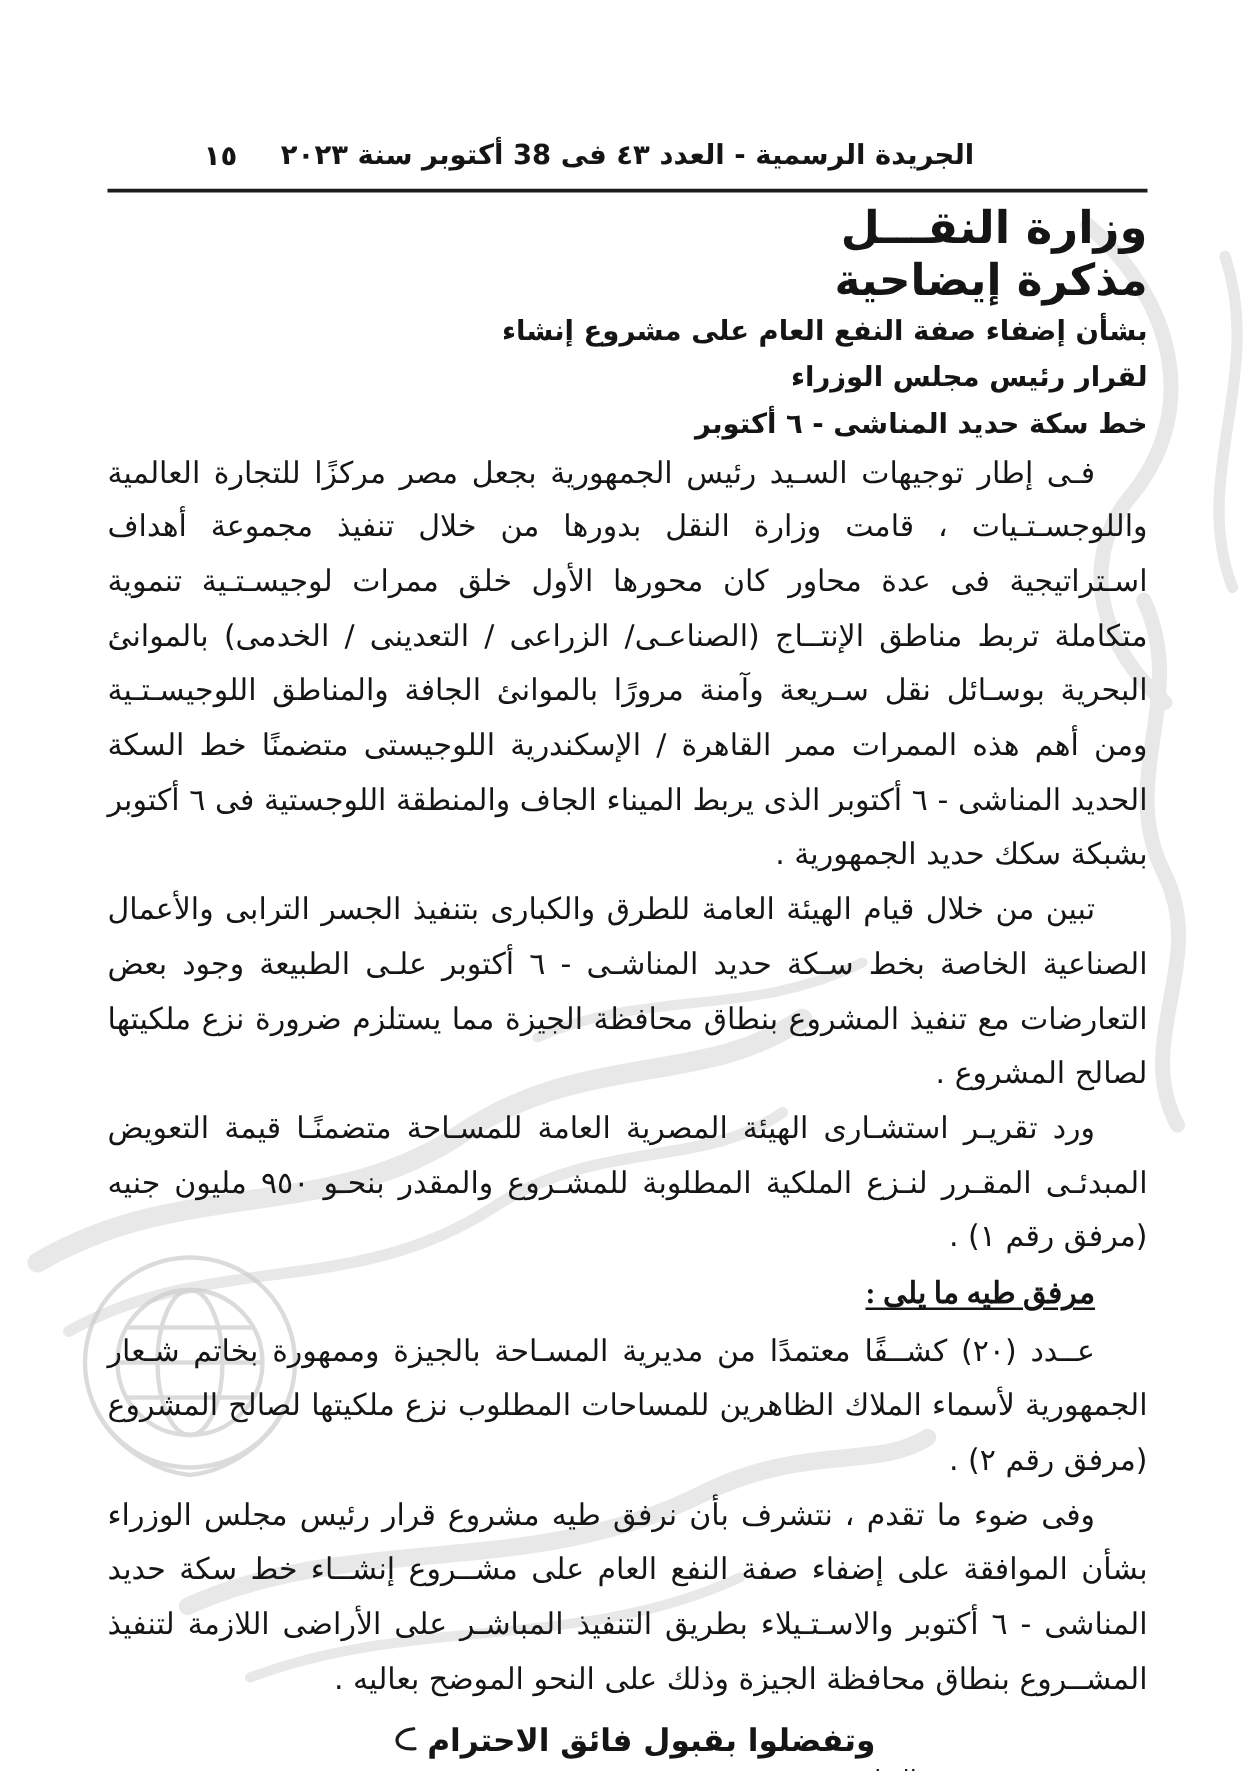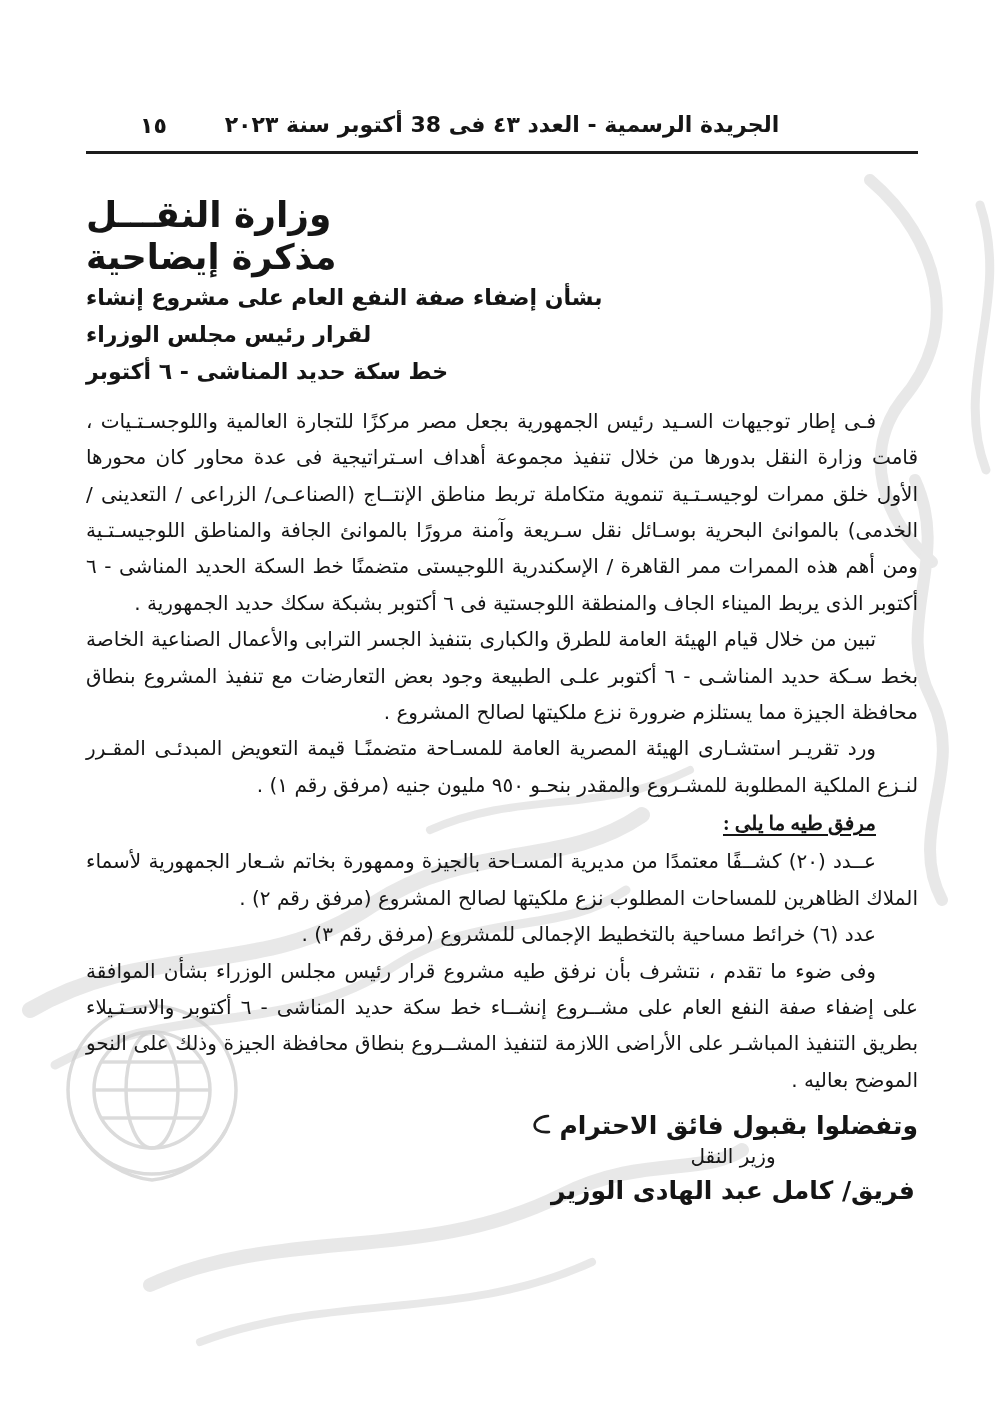--- a/index.html
+++ b/index.html
@@ -14,36 +14,36 @@
   .sheet { position:relative; width:1004px; height:1417px; background:#ffffff; }
 
   
   .wm-layer { position:absolute; inset:0; z-index:0; pointer-events:none; }
 
   
   .content { position:relative; z-index:1; padding:112px 86px 0 86px; direction:rtl; }
 
   .header-row { position:relative; height:32px; direction:rtl; }
   .issue-line { display:block; text-align:center; font-size:22px; font-weight:bold; letter-spacing:.3px; }
-  .page-number { position:absolute; left:54px; top:1px; font-size:22px; font-weight:bold; }
+  .page-number { position:absolute; left:77px; top:1px; font-size:22px; font-weight:bold; }
   .rule { border-bottom:3px solid #1c1c1c; margin-top:7px; }
 
-  .title-block { text-align:left; margin-top:40px; }
+  .title-block { text-align:right; margin-top:8px; }
   .t-ministry { font-size:36px; font-weight:bold; line-height:1.15; }
   .t-memo { font-size:35px; font-weight:bold; margin-top:2px; }
   .t-line { font-size:22px; font-weight:bold; margin-top:6px; line-height:1.4; }
 
-  .body-text { margin-top:15px; font-size:20px; line-height:1.82; text-align:justify; }
+  .body-text { margin-top:1px; font-size:24px; line-height:1.82; text-align:justify; }
   .para { text-indent:42px; }
   .attach-line { text-indent:42px; margin:2px 0;font-family:Liberation Serif, serif; }
   .attach-heading { font-weight:bold; text-decoration:underline; text-underline-offset:4px; }
 
   .salutation {
     margin-top:12px;
-    display:flex; align-items:center; gap:8px;
+    display:flex; justify-content:center; align-items:center; gap:8px;
     direction:rtl;
     font-size:25px; font-weight:bold;
   }
   .sig-mark svg { display:block; }
 
   .sig-block { margin:4px 0 0 0; padding-left:0; width:370px; margin-left:520px; margin-right:auto; text-align:center; }
   .sig-title { font-size:20px; }
   .sig-name { font-size:25px; font-weight:bold; margin-top:8px; }
 </style>
 </head>
@@ -94,21 +94,20 @@
     <div class="body-text">
       <p class="para">فـى إطار توجيهات السـيد رئيس الجمهورية بجعل مصر مركزًا للتجارة العالمية واللوجسـتـيات ، قامت وزارة النقل بدورها من خلال تنفيذ مجموعة أهداف اسـتراتيجية فى عدة محاور كان محورها الأول خلق ممرات لوجيسـتـية تنموية متكاملة تربط مناطق الإنتــاج (الصناعـى/ الزراعى / التعدينى / الخدمى) بالموانئ البحرية بوسـائل نقل سـريعة وآمنة مرورًا بالموانئ الجافة والمناطق اللوجيسـتـية ومن أهم هذه الممرات ممر القاهرة / الإسكندرية اللوجيستى متضمنًا خط السكة الحديد المناشى - ٦ أكتوبر الذى يربط الميناء الجاف والمنطقة اللوجستية فى ٦ أكتوبر بشبكة سكك حديد الجمهورية .</p>
       <p class="para">تبين من خلال قيام الهيئة العامة للطرق والكبارى بتنفيذ الجسر الترابى والأعمال الصناعية الخاصة بخط سـكة حديد المناشـى - ٦ أكتوبر علـى الطبيعة وجود بعض التعارضات مع تنفيذ المشروع بنطاق محافظة الجيزة مما يستلزم ضرورة نزع ملكيتها لصالح المشروع .</p>
       <p class="para">ورد تقريـر استشـارى الهيئة المصرية العامة للمسـاحة متضمنًـا قيمة التعويض المبدئـى المقـرر لنـزع الملكية المطلوبة للمشـروع والمقدر بنحـو ٩٥٠ مليون جنيه (مرفق رقم ١) .</p>
 
       <div class="attach-line">
         <span class="attach-heading">مرفق طيه ما يلى :</span>
       </div>
 
       <p class="para">عــدد (٢٠) كشــفًا معتمدًا من مديرية المسـاحة بالجيزة وممهورة بخاتم شـعار الجمهورية لأسماء الملاك الظاهرين للمساحات المطلوب نزع ملكيتها لصالح المشروع (مرفق رقم ٢) .</p>
-      <p class="para">عدد (٦) خرائط مساحية بالتخطيط الإجمالى للمشروع (مرفق رقم ٣) .</p>
 
       <p class="para">وفى ضوء ما تقدم ، نتشرف بأن نرفق طيه مشروع قرار رئيس مجلس الوزراء بشأن الموافقة على إضفاء صفة النفع العام على مشــروع إنشــاء خط سكة حديد المناشى - ٦ أكتوبر والاسـتـيلاء بطريق التنفيذ المباشـر على الأراضى اللازمة لتنفيذ المشــروع بنطاق محافظة الجيزة وذلك على النحو الموضح بعاليه .</p>
     </div>
 
     <div class="salutation">
       <span>وتفضلوا بقبول فائق الاحترام</span>
       <span class="sig-mark">
         <svg width="30" height="30" viewBox="0 0 30 30">
           <path d="M27,6 C10,7 8,24 28,22" stroke="#1c1c1c" stroke-width="2.6" fill="none" stroke-linecap="round"></path>
         </svg>

